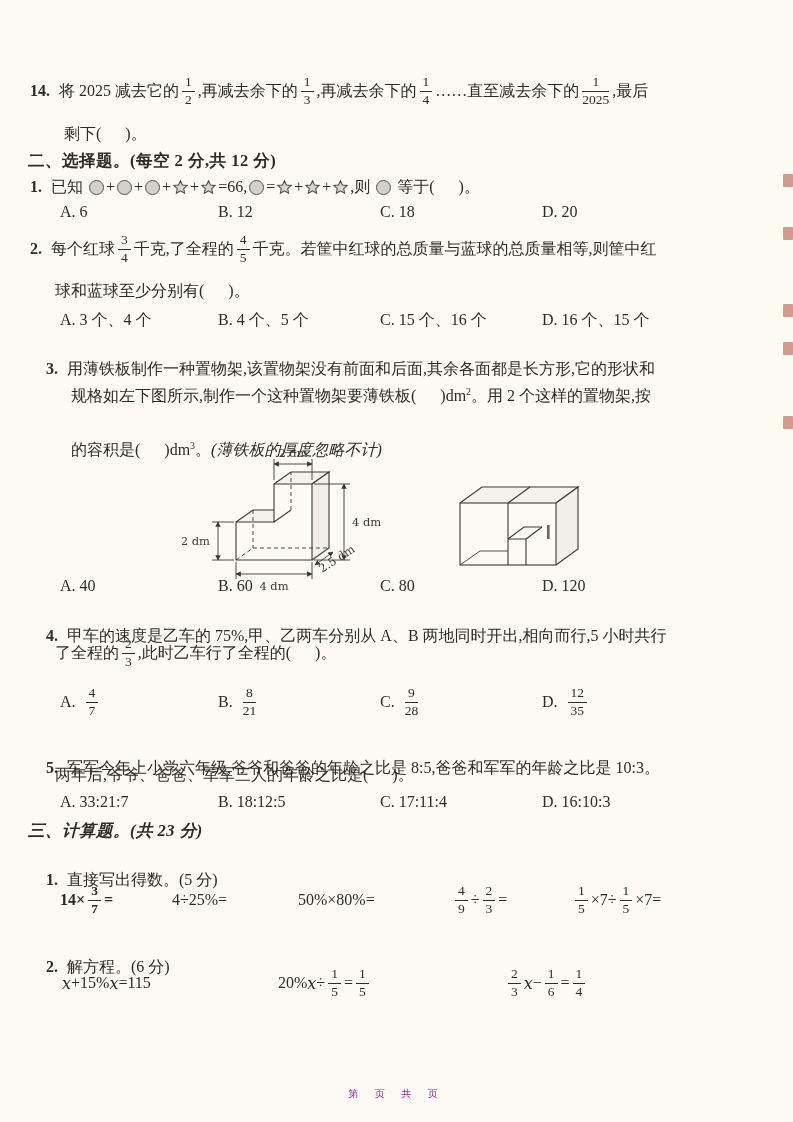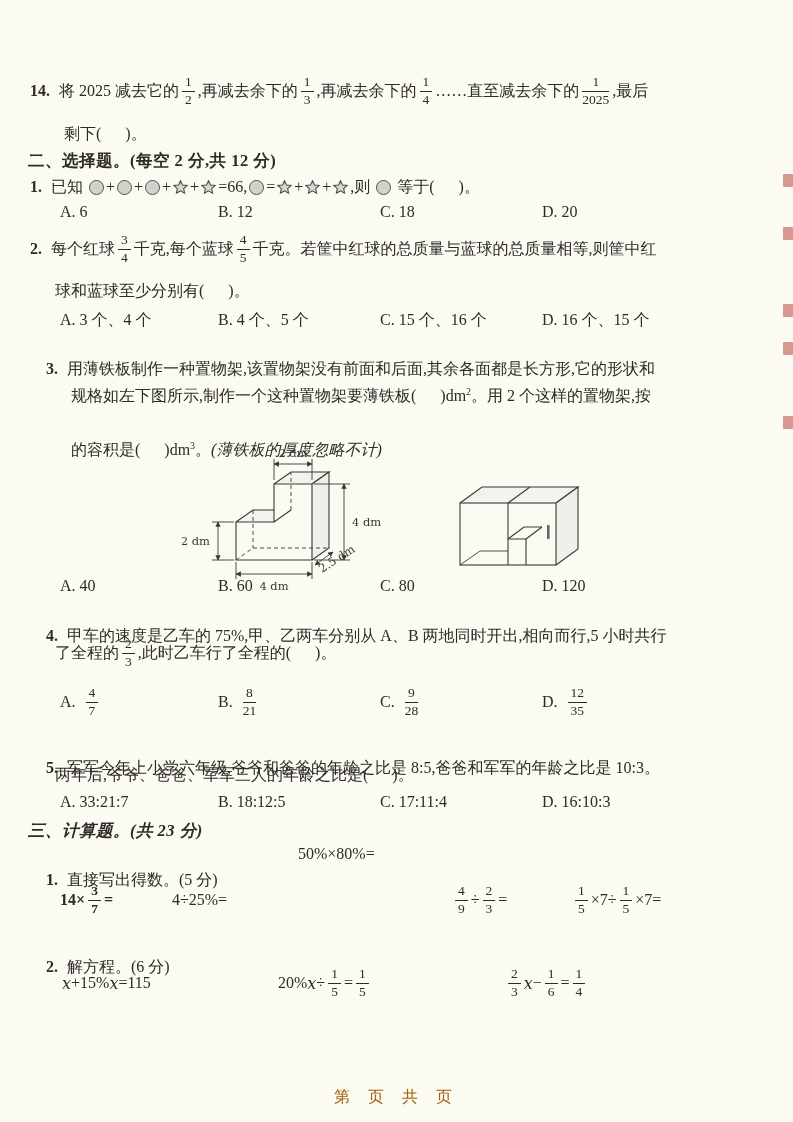--- a/index.html
+++ b/index.html
@@ -21,21 +21,21 @@
   .frac .fd { display:block; padding-top:1px; }
   .opt  { position:absolute; white-space:pre; }
   .optlab { margin-right:7px; }
   .circle { display:inline-block; width:13px; height:13px; border-radius:50%;
             background:#d2d1cc; border:1.4px solid #55534e; margin:0 2px; }
   .star { width:17px; height:17px; margin:0 1px; display:block; }
   sup { font-size:10px; }
   i.mv { font-style:italic; font-family:"DejaVu Serif",serif; }
   .kai { font-style:italic; }
   .footer { position:absolute; left:0; right:0; top:1087px; text-align:center;
-            letter-spacing:7px; font-size:16px; color:#a16207; }
+            letter-spacing:7px; font-size:10px; color:#a21caf; }
   .redmark { position:absolute; right:0; width:10px; height:13px;
              background:#b44a3e; opacity:.55; border-radius:1px; }
   svg text { font-family:"DejaVu Serif",serif; font-size:11.5px; fill:#3a3833; }
   .diag { position:absolute; }
 </style>
 </head>
 <body>
 
 <div class="page">
 
@@ -91,21 +91,21 @@
   </div>
   <span class="opt" style="left:60px;  top:203px;">A. 6</span>
   <span class="opt" style="left:218px; top:203px;">B. 12</span>
   <span class="opt" style="left:380px; top:203px;">C. 18</span>
   <span class="opt" style="left:542px; top:203px;">D. 20</span>
 
   <div class="frow" style="left:30px; top:226px; height:46px;">
     <b class="qnum">2.</b>
     <span>每个红球</span>
     <span class="frac"><span class="fn">3</span><span class="fd">4</span></span>
-    <span>千克,每个蓝球</span>
+    <span>千克,了全程的</span>
     <span class="frac"><span class="fn">4</span><span class="fd">5</span></span>
     <span>千克。若筐中红球的总质量与蓝球的总质量相等,则筐中红</span>
   </div>
   <div class="row" style="left:55px; top:281px;">球和蓝球至少分别有(      )。</div>
   <span class="opt" style="left:60px;  top:310px;">A. 3 个、4 个</span>
   <span class="opt" style="left:218px; top:310px;">B. 4 个、5 个</span>
   <span class="opt" style="left:380px; top:310px;">C. 15 个、16 个</span>
   <span class="opt" style="left:542px; top:310px;">D. 16 个、15 个</span>
 
   <div class="row" style="left:30px; top:339px;">
@@ -218,21 +218,21 @@
   <div class="row" style="left:30px; top:850px;">
     <b class="qnum">1.</b><span>直接写出得数。(5 分)</span>
   </div>
 
   <div class="frow" style="left:60px; top:878px; height:44px;font-weight:bold;">
     <span>14×</span>
     <span class="frac"><span class="fn">3</span><span class="fd">7</span></span>
     <span>=</span>
   </div>
   <div class="frow" style="left:172px; top:878px; height:44px;">4÷25%=</div>
-  <div class="frow" style="left:298px; top:832px; height:44px;">50%×80%=</div>
+  <div class="frow" style="left:298px; top:878px; height:44px;">50%×80%=</div>
   <div class="frow" style="left:452px; top:878px; height:44px;">
     <span class="frac"><span class="fn">4</span><span class="fd">9</span></span>
     <span>÷</span>
     <span class="frac"><span class="fn">2</span><span class="fd">3</span></span>
     <span>=</span>
   </div>
   <div class="frow" style="left:572px; top:878px; height:44px;">
     <span class="frac"><span class="fn">1</span><span class="fd">5</span></span>
     <span>×7÷</span>
     <span class="frac"><span class="fn">1</span><span class="fd">5</span></span>

